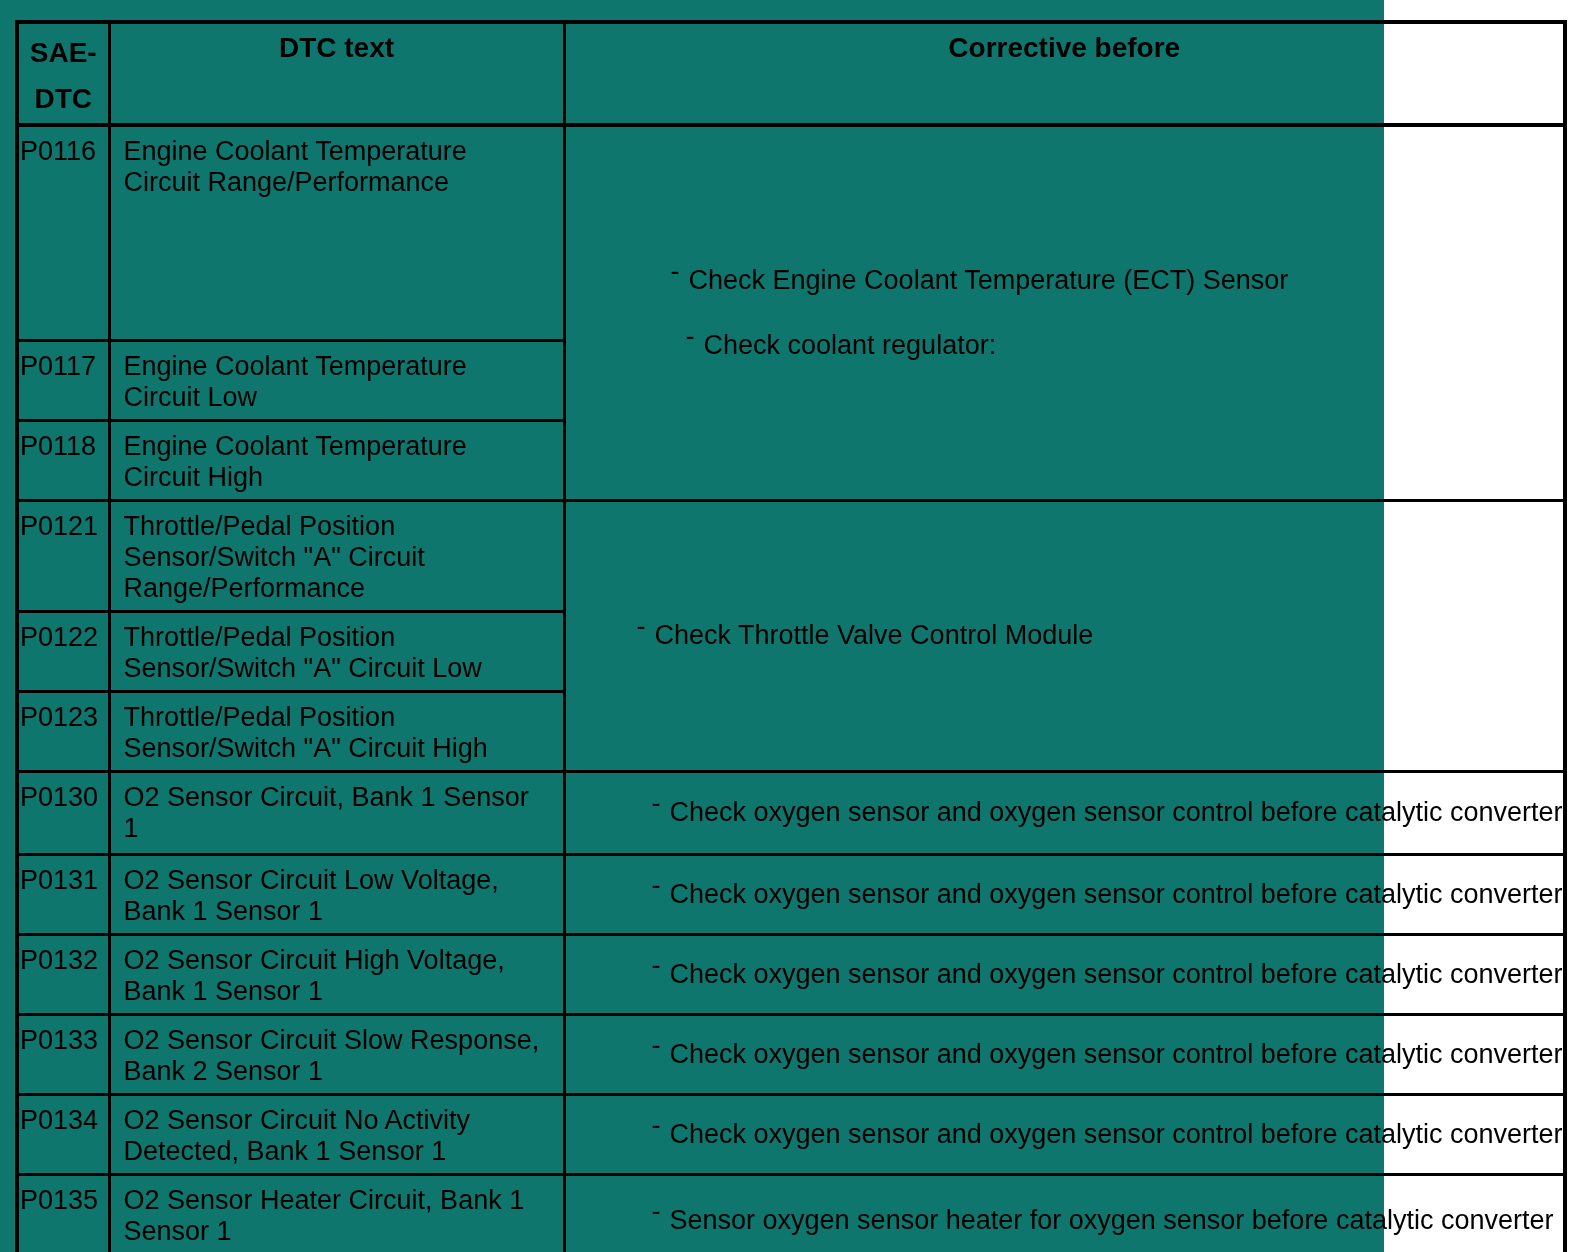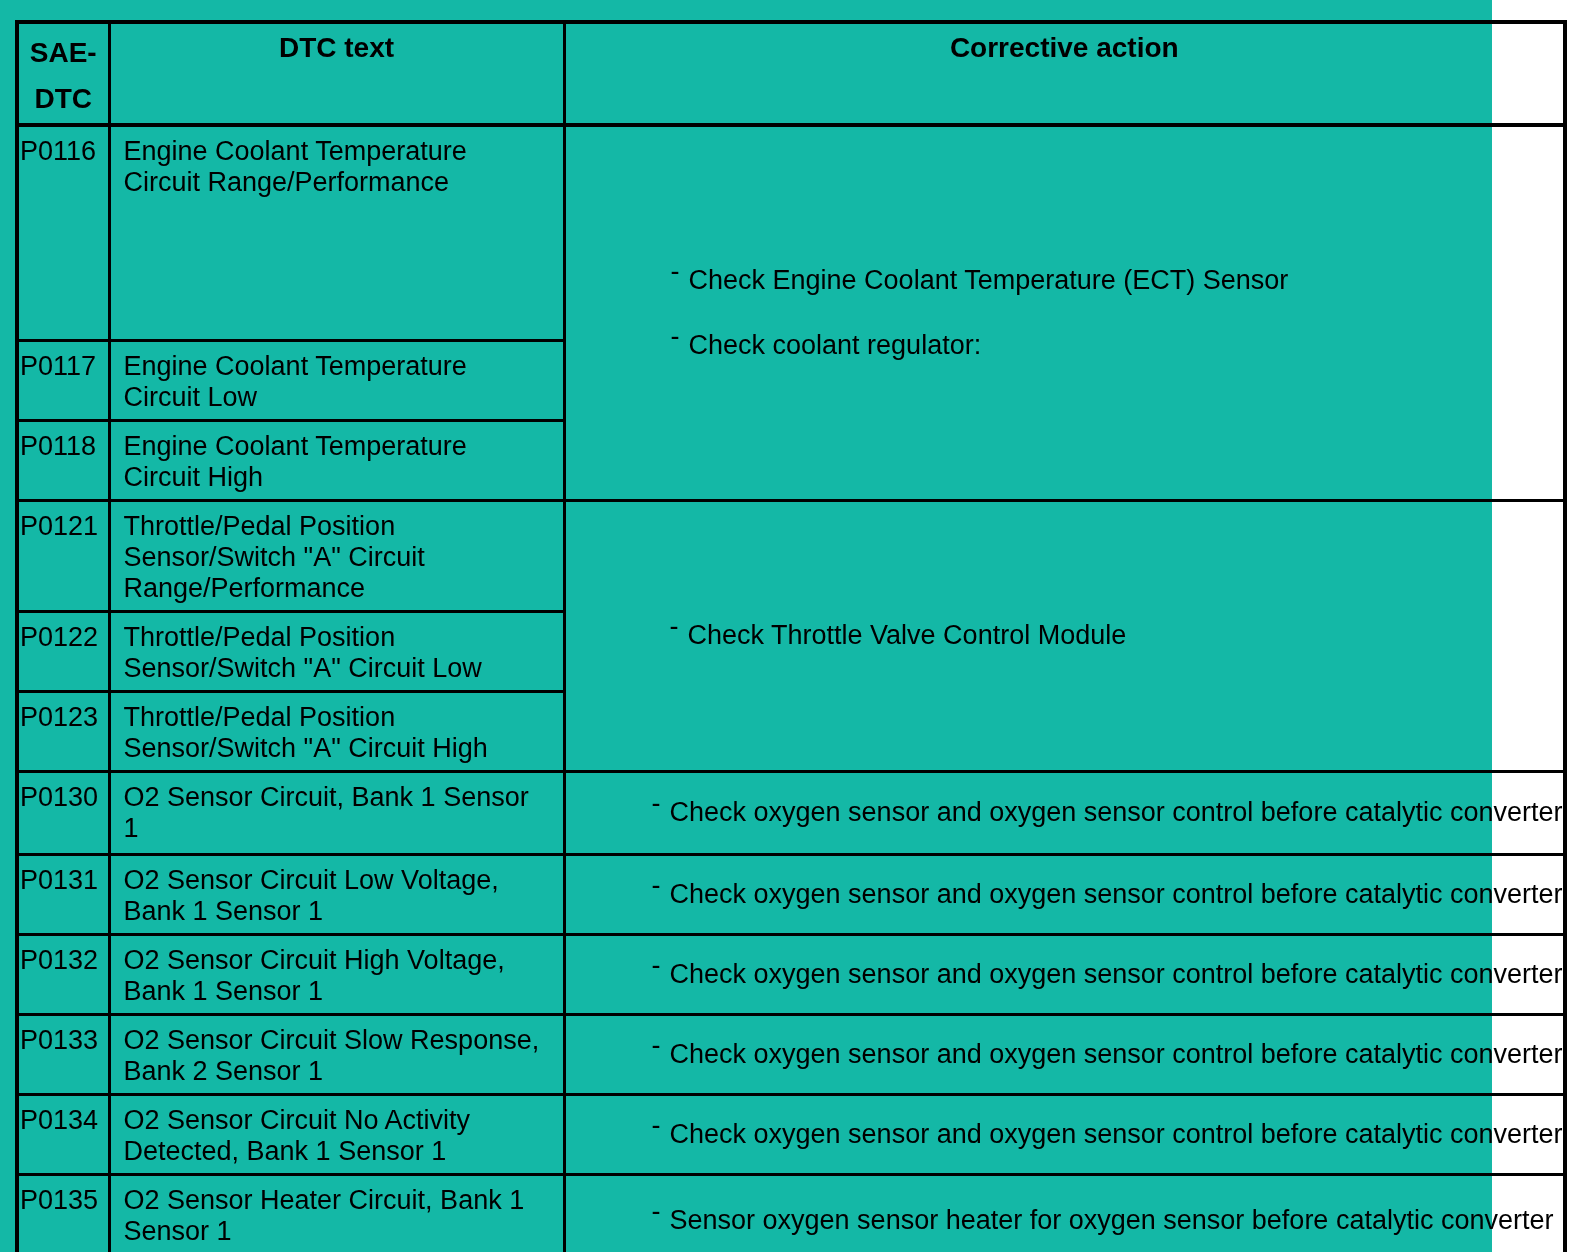--- a/index.html
+++ b/index.html
@@ -7,23 +7,23 @@
     padding: 0;
     background: #ffffff;
     width: 1584px;
     height: 1252px;
     overflow: hidden;
     font-family: "Liberation Sans", "DejaVu Sans", sans-serif;
     color: #000000;
   }
   .page {
     position: relative;
-    width: 1492px;
+    width: 1384px;
     height: 1252px;
-    background: #14b8a6;
+    background: #0f766e;
   }
   table.dtc-table {
     position: absolute;
     left: 15px;
     top: 20px;
     width: 1548px;
     border-collapse: collapse;
     table-layout: fixed;
     border: 4px solid #000000;
     font-size: 27px;
@@ -58,28 +58,29 @@
   td.cell-text {
     vertical-align: top;
     padding: 9px 6px 6px 13px;
     white-space: pre-line;
   }
   td.cell-action {
     vertical-align: middle;
     padding-right: 4px;
   }
   td.pad-a { padding-left: 105px; }
-  td.pad-b { padding-left: 104px; }
+  td.pad-b { padding-left: 71px; }
   td.pad-c { padding-left: 86px; }
 
   .action-item {
     white-space: nowrap;
   }
   .action-item + .action-item {
     margin-top: 34px;
+    margin-left: 15px;
   }
   .bullet {
     display: inline-block;
     position: relative;
     top: -0.33em;
     margin-right: 9px;
   }
 
   
   tr.rh  { height: 93px; }
@@ -105,21 +106,21 @@
       <col class="c-code">
       <col class="c-text">
       <col class="c-action">
     </colgroup>
 
     <tbody>
         <tr class="rh">
       <th class="h-code">SAE-
 DTC</th>
       <th>DTC text</th>
-      <th>Corrective action</th>
+      <th>Corrective before</th>
     </tr>
 
     <tr class="r1">
       <td class="cell-code">P0116</td>
       <td class="cell-text">Engine Coolant Temperature
 Circuit Range/Performance</td>
       <td class="cell-action pad-a" rowspan="3">
         <div class="action-item">
           <span class="bullet">-</span><span>Check Engine Coolant Temperature (ECT) Sensor</span>
         </div>

